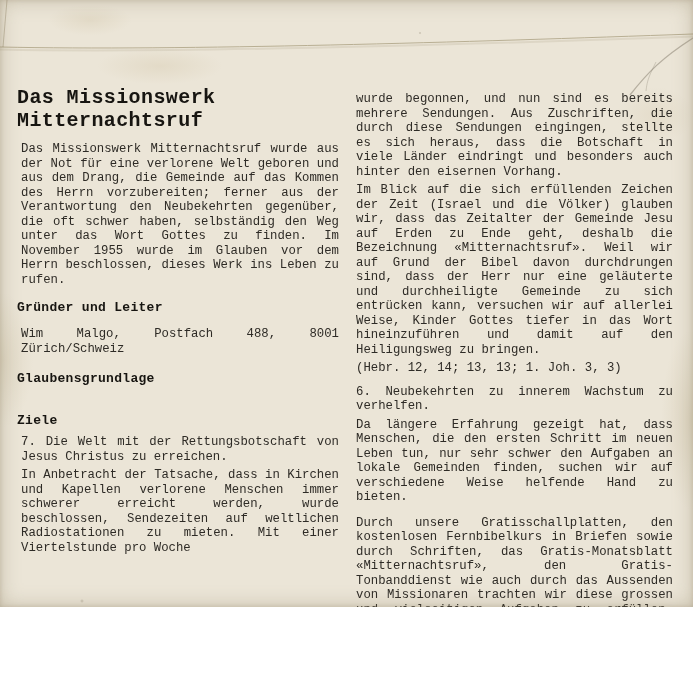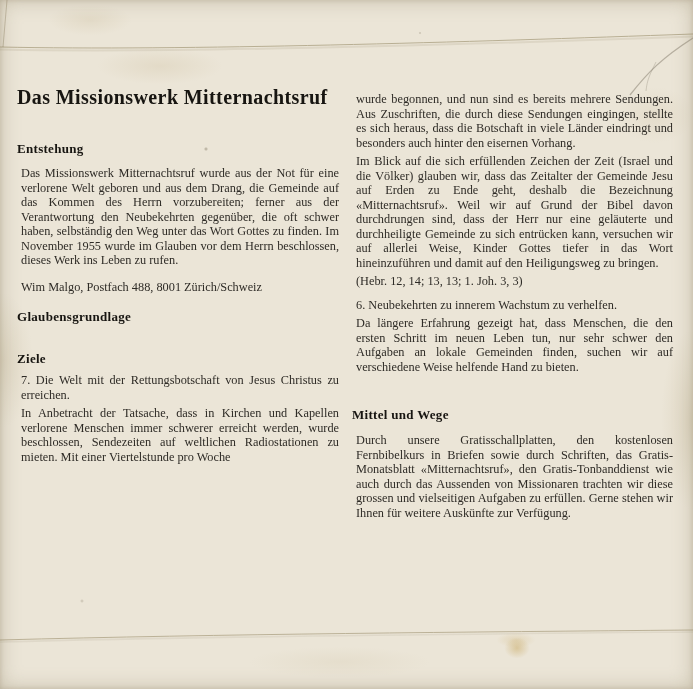--- a/index.html
+++ b/index.html
@@ -4,37 +4,37 @@
 <style>
   html,body{margin:0;padding:0;}
   :root{
     --paper:#ebe5d7;
     --ink:#2e2b26;
     --ink-strong:#171511;
     --flap:#b3a88c;
   }
   .page{
     position:relative;
-    width:693px;height:689px;
+    width:693px;height:607px;
     overflow:hidden;
     background-color:var(--paper);
     background-image:
       radial-gradient(ellipse 90px 26px at 160px 66px, rgba(205,190,158,.28), transparent 70%),
       radial-gradient(ellipse 55px 40px at 655px 115px, rgba(205,190,160,.22), transparent 70%),
       radial-gradient(ellipse 60px 22px at 90px 20px, rgba(200,186,152,.25), transparent 70%),
       radial-gradient(circle 2.2px at 206px 149px, rgba(95,85,62,.45), transparent 100%),
       radial-gradient(circle 1.6px at 545px 208px, rgba(95,85,62,.30), transparent 100%),
       radial-gradient(circle 2px at 82px 601px, rgba(95,85,62,.28), transparent 100%),
       radial-gradient(circle 1.6px at 420px 33px, rgba(95,85,62,.30), transparent 100%),
       radial-gradient(ellipse 17px 14px at 517px 648px, rgba(188,148,58,.38), transparent 75%),
       radial-gradient(ellipse 26px 10px at 516px 640px, rgba(188,148,58,.20), transparent 75%),
       radial-gradient(ellipse 130px 22px at 340px 662px, rgba(198,184,150,.16), transparent 70%),
       radial-gradient(ellipse 40px 90px at 3px 360px, rgba(190,176,142,.25), transparent 75%),
       radial-gradient(ellipse 40px 120px at 691px 420px, rgba(190,176,142,.28), transparent 75%);
-    font-family:Liberation Serif, serif;
+    font-family:Liberation Mono, monospace;
     color:var(--ink);
   }
   .page::after{ 
     content:"";position:absolute;inset:0;pointer-events:none;
     box-shadow:inset 0 0 20px rgba(138,123,92,.38), inset 0 0 4px rgba(120,105,75,.25);
   }
   .decor{position:absolute;inset:0;width:693px;height:689px;pointer-events:none;}
 
   .col{position:absolute;top:0;}
   .col-left{left:17px;width:326px;top:86px;}
@@ -71,36 +71,35 @@
     <path d="M7 0 L3 47" fill="none" stroke="#7a6c4c" stroke-width="1" opacity="0.35"></path>
     <path d="M693 38 C 662 58, 648 72, 630 95" fill="none" stroke="#827a69" stroke-width="1.3" opacity="0.5"></path>
     <path d="M656 62 C 650 74, 647 80, 646 91" fill="none" stroke="#827a69" stroke-width="1" opacity="0.3"></path>
     <path d="M0 640 C 220 634, 470 632, 693 630" fill="none" stroke="#b3a88c" stroke-width="1" opacity="0.85"></path>
     <path d="M0 642 C 220 636, 470 634, 693 632" fill="none" stroke="#7a6c4c" stroke-width="1.6" opacity="0.1"></path>
   </svg>
 
   <div class="col col-left">
     <h1 class="title">Das Missionswerk Mitternachtsruf</h1>
 
-    <h2 class="h-sec g32">Entstehung</h2>
     <p class="para g10">Das Missionswerk Mitternachtsruf wurde aus der Not für eine verlorene Welt geboren und aus dem Drang, die Gemeinde auf das Kommen des Herrn vorzubereiten; ferner aus der Verantwortung den Neubekehrten gegenüber, die oft schwer haben, selbständig den Weg unter das Wort Gottes zu finden. Im November 1955 wurde im Glauben vor dem Herrn beschlossen, dieses Werk ins Leben zu rufen.</p>
 
+    <h2 class="h-sec g13">Gründer und Leiter</h2>
     <p class="para g12">Wim Malgo, Postfach 488, 8001 Zürich/Schweiz</p>
 
     <h2 class="h-sec g24">Glaubensgrundlage</h2>
 
     <h2 class="h-sec g27">Ziele</h2>
     <p class="para g7">7. Die Welt mit der Rettungsbotschaft von Jesus Christus zu erreichen.</p>
     <p class="para">In Anbetracht der Tatsache, dass in Kirchen und Kapellen verlorene Menschen immer schwerer erreicht werden, wurde beschlossen, Sendezeiten auf weltlichen Radiostationen zu mieten. Mit einer Viertelstunde pro Woche</p>
   </div>
 
   <div class="col col-right">
     <p class="para">wurde begonnen, und nun sind es bereits mehrere Sendungen. Aus Zuschriften, die durch diese Sendungen eingingen, stellte es sich heraus, dass die Botschaft in viele Länder eindringt und besonders auch hinter den eisernen Vorhang.</p>
     <p class="para">Im Blick auf die sich erfüllenden Zeichen der Zeit (Israel und die Völker) glauben wir, dass das Zeitalter der Gemeinde Jesu auf Erden zu Ende geht, deshalb die Bezeichnung «Mitternachtsruf». Weil wir auf Grund der Bibel davon durchdrungen sind, dass der Herr nur eine geläuterte und durchheiligte Gemeinde zu sich entrücken kann, versuchen wir auf allerlei Weise, Kinder Gottes tiefer in das Wort hineinzuführen und damit auf den Heiligungsweg zu bringen.</p>
     <p class="para">(Hebr. 12, 14; 13, 13; 1. Joh. 3, 3)</p>
     <p class="para g9">6. Neubekehrten zu innerem Wachstum zu verhelfen.</p>
     <p class="para">Da längere Erfahrung gezeigt hat, dass Menschen, die den ersten Schritt im neuen Leben tun, nur sehr schwer den Aufgaben an lokale Gemeinden finden, suchen wir auf verschiedene Weise helfende Hand zu bieten.</p>
 
-    <h2 class="h-sec g33">Mittel und Wege</h2>
     <p class="para g11">Durch unsere Gratisschallplatten, den kostenlosen Fernbibelkurs in Briefen sowie durch Schriften, das Gratis-Monatsblatt «Mitternachtsruf», den Gratis-Tonbanddienst wie auch durch das Aussenden von Missionaren trachten wir diese grossen und vielseitigen Aufgaben zu erfüllen. Gerne stehen wir Ihnen für weitere Auskünfte zur Verfügung.</p>
   </div>
 
 </div>
 
 </body></html>

